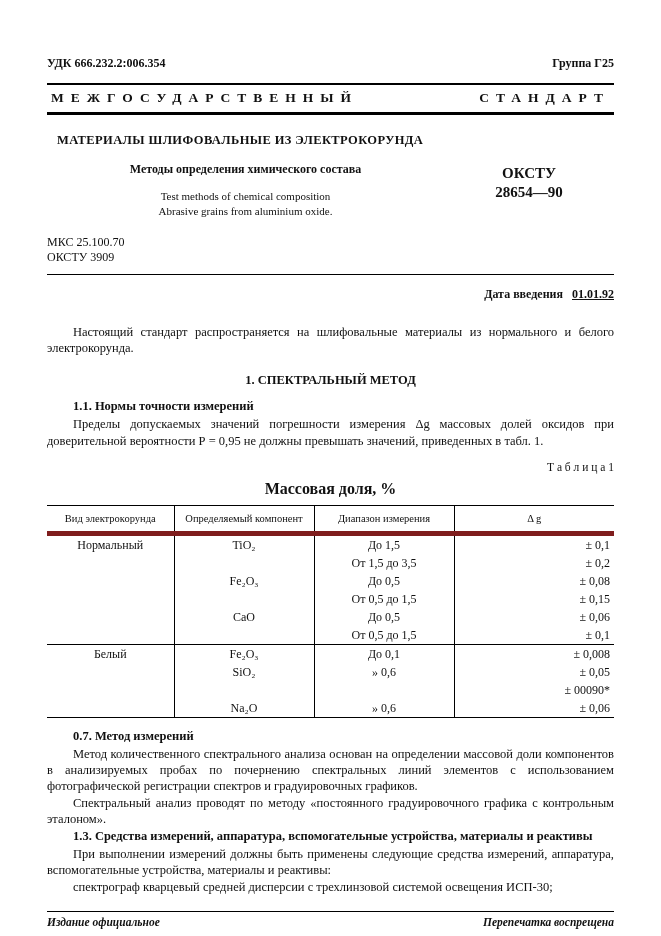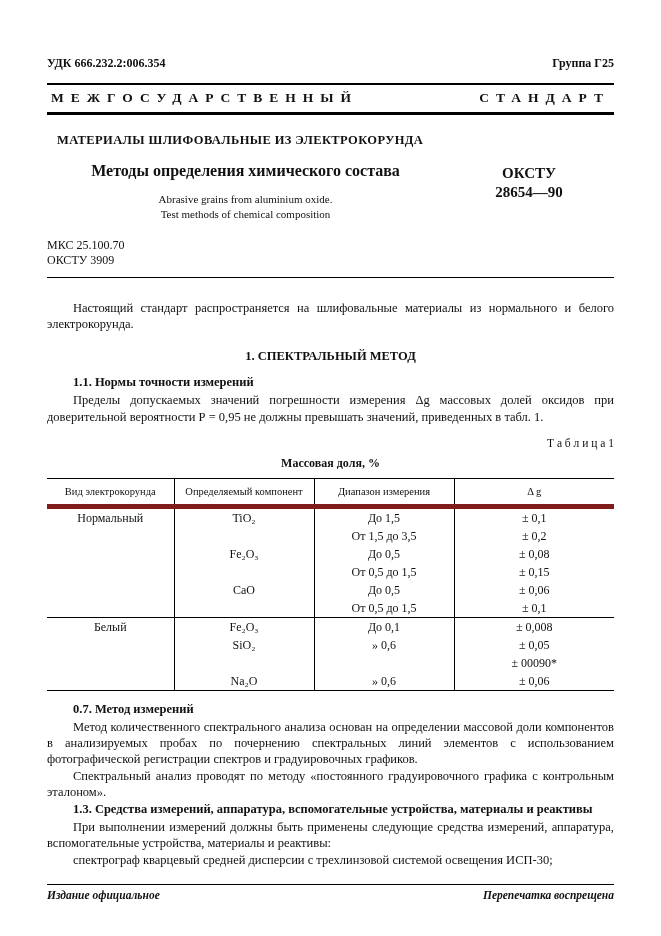--- a/index.html
+++ b/index.html
@@ -19,50 +19,50 @@
     border-top: 2px solid #000;
     border-bottom: 3px solid #000;
     padding: 5px 4px 6px 4px;
     display: flex; justify-content: space-between;
     font-weight: bold; font-size: 13.5px; letter-spacing: 7px;
     white-space: nowrap;
   }
   .doc-title { margin-top: 18px; padding-left: 10px; font-weight: bold; font-size: 12.5px; letter-spacing: .4px; }
   .title-row { display: flex; margin-top: 14px; }
   .title-left { flex: 1; text-align: center; }
-  .subtitle { font-weight: bold; font-size: 16px; }
+  .subtitle { font-weight: bold; font-size: 12px; }
   .english { margin-top: 12px; font-size: 11px; line-height: 1.35; }
   .gost-block { width: 170px; text-align: center; font-weight: bold; font-size: 15px; line-height: 1.25; margin-top: 2px; }
   .codes { margin-top: 16px; font-size: 12px; line-height: 1.3; }
   .rule { border-top: 1.5px solid #000; margin-top: 8px; }
   .date-line { text-align: right; font-size: 12px; font-weight: bold; margin-top: 12px; }
   .date-value { text-decoration: underline; margin-left: 6px; }
   .para { margin: 0; text-indent: 26px; text-align: justify; font-size: 12.5px; line-height: 1.3; }
   .scope { margin-top: 22px; }
   .sec-head { text-align: center; font-weight: bold; font-size: 12.5px; margin-top: 17px; }
   .sub-head { font-weight: bold; font-size: 12.5px; text-indent: 26px; margin-top: 11px; }
   .tight { margin-top: 2px; }
   .tbl-caption { text-align: right; font-size: 11.5px; margin-top: 12px; }
-  .tbl-title { text-align: center; font-weight: bold; font-size: 12px; margin-top: 7px; }
+  .tbl-title { text-align: center; font-weight: bold; font-size: 16px; margin-top: 7px; }
   table.gtab {
     width: 100%; border-collapse: collapse; margin-top: 7px;
     border-top: 1px solid #000; border-bottom: 1px solid #000;
     font-size: 12px;
   }
   table.gtab th {
     font-weight: normal; font-size: 10.5px;
     border-bottom: 5px solid #7f1d1d;
     padding: 7px 4px; text-align: center; vertical-align: middle;
   }
   table.gtab th + th { border-left: 1px solid #000; }
   table.gtab td { padding: 1px 4px; line-height: 16px; vertical-align: top; }
   td.glabel { text-align: center; vertical-align: middle; padding: 2px 6px; }
   td.comp  { text-align: center; border-left: 1px solid #000; width: 140px; }
   td.range { text-align: center; padding-left: 36px; border-left: 1px solid #000; width: 140px; }
-  td.delta { text-align: center; padding-left: 44px; border-left: 1px solid #000; width: 160px; margin-top: 29px; }
+  td.delta { text-align: right; padding-left: 44px; border-left: 1px solid #000; width: 160px; margin-top: 29px; }
   col.c1 { width: 127px; }
   tr.group-sep td { border-top: 1px solid #000; }
   .footnote { font-size: 11.5px; margin-top: 8px; padding-left: 26px; }
   .list-item { font-size: 12.5px; line-height: 1.3; text-indent: 26px; margin: 0; }
   .footer-rule { border-top: 1.5px solid #000; margin-top: 16px; }
   .footer-row { display: flex; justify-content: space-between; font-size: 11.5px; font-weight: bold; font-style: italic; margin-top: 4px; }
 </style>
 </head>
 <body>
 
@@ -77,37 +77,41 @@
     <span>МЕЖГОСУДАРСТВЕННЫЙ</span>
     <span>СТАНДАРТ</span>
   </div>
 
   <div class="doc-title">МАТЕРИАЛЫ ШЛИФОВАЛЬНЫЕ ИЗ ЭЛЕКТРОКОРУНДА</div>
 
   <div class="title-row">
     <div class="title-left">
       <div class="subtitle">Методы определения химического состава</div>
       <div class="english">
+        <div>Test methods of chemical composition</div>
         <div>Abrasive grains from aluminium oxide.</div>
-        <div>Test methods of chemical composition</div>
       </div>
     </div>
     <div class="gost-block">
       <div>ОКСТУ</div>
       <div>28654—90</div>
     </div>
   </div>
 
   <div class="codes">
     <div>МКС 25.100.70</div>
     <div>ОКСТУ 3909</div>
   </div>
 
   <div class="rule"></div>
 
+  <div class="date-line">
+    <span>Дата введения</span>
+    <span class="date-value">01.01.92</span>
+  </div>
 
   <p class="para scope">Настоящий стандарт распространяется на шлифовальные материалы из нормального и белого электрокорунда.</p>
 
   <div class="sec-head">1. СПЕКТРАЛЬНЫЙ МЕТОД</div>
 
   <div class="sub-head">1.1. Нормы точности измерений</div>
   <p class="para tight">Пределы допускаемых значений погрешности измерения Δg массовых долей оксидов при доверительной вероятности Р = 0,95 не должны превышать значений, приведенных в табл. 1.</p>
 
   <div class="tbl-caption">Т а б л и ц а  1</div>
   <div class="tbl-title">Массовая доля, %</div>

